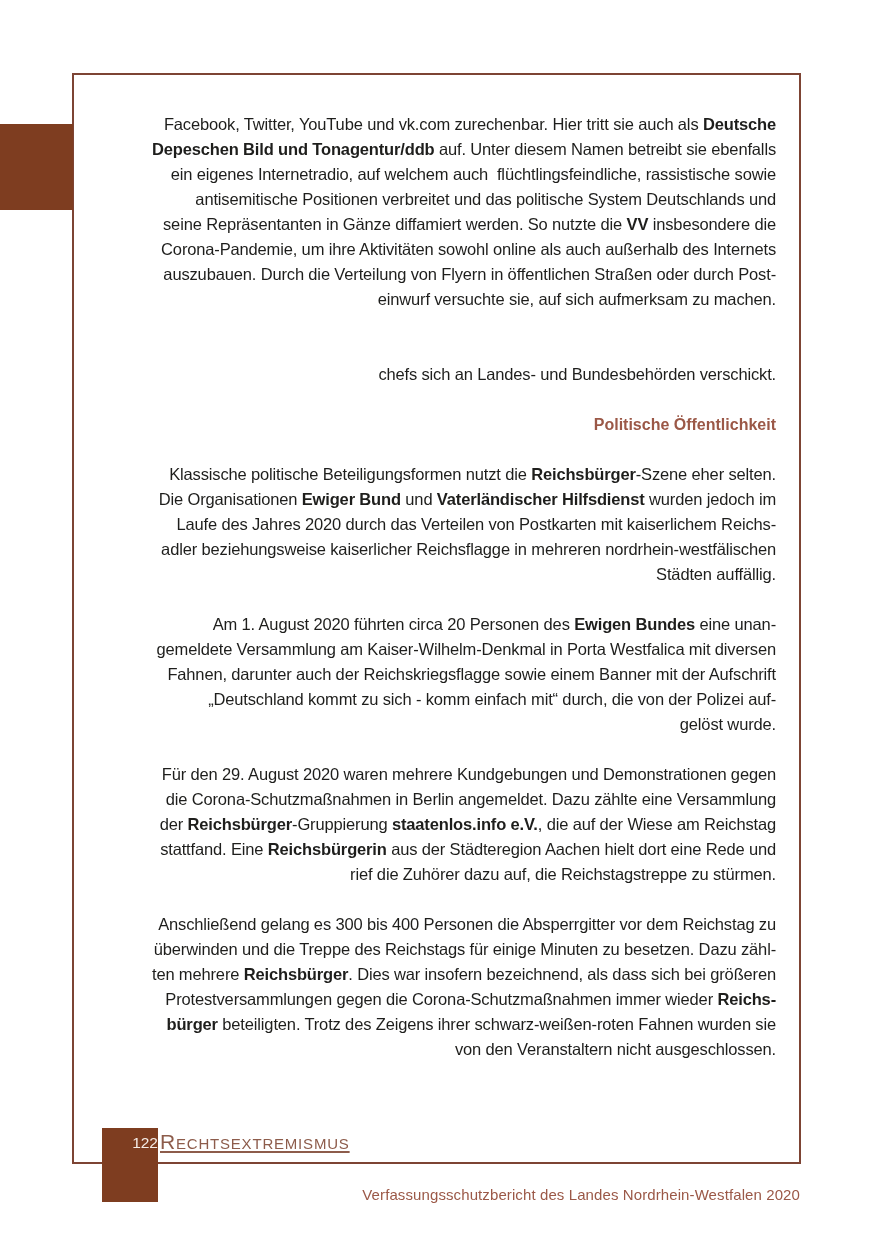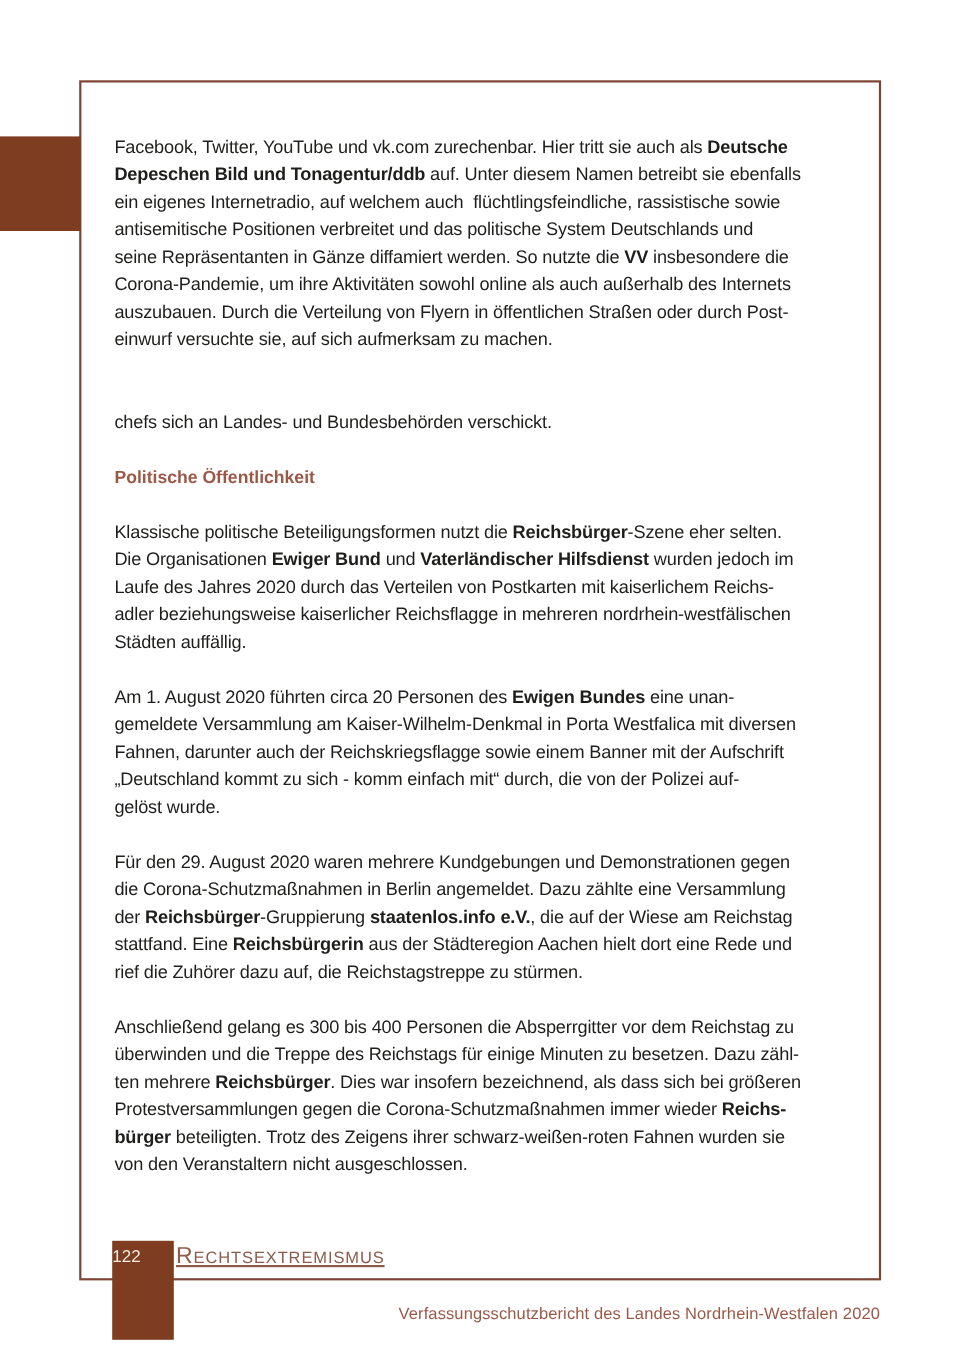--- a/index.html
+++ b/index.html
@@ -19,51 +19,52 @@
   }
   .chapter-tab {
     position: absolute;
     left: 0; top: 124px;
     width: 73px; height: 86px;
     background: var(--accent-brown, #7e3d20);
     z-index: 2;
   }
   .content {
     position: absolute;
-    left: 104px; top: 122px;
+    left: 104px; top: 112px;
     width: 672px;
     color: var(--body-text, #1e1e1c);
     font-size: 16.5px;
     line-height: 25px;
     letter-spacing: -0.15px;
     z-index: 1;
+    text-align: right;
   }
   .content p {
     margin: 0 0 25px 0;
     white-space: pre-wrap;
   }
   .content p strong { font-weight: bold; }
   .section-heading {
     margin: 0 0 25px 0;
     font-size: 16px;
     line-height: 25px;
     font-weight: 700;
     letter-spacing: 0;
     color: var(--heading-color, #9b5847);
   }
   .page-number-box {
     position: absolute;
     left: 102px; top: 1128px;
-    width: 56px; height: 90px;
+    width: 56px; height: 74px;
     box-sizing: border-box;
     padding-top: 6px;
     background: var(--accent-brown, #7e3d20);
     color: #f5ece6;
     font-size: 15.5px;
-    text-align: left;
+    text-align: right;
     z-index: 3;
   }
   .running-head {
     position: absolute;
     left: 160px; top: 1130px;
     font-variant: small-caps;
     font-size: 21px;
     letter-spacing: 0.8px;
     color: var(--footer-text, #8d5c4b);
     z-index: 3;

